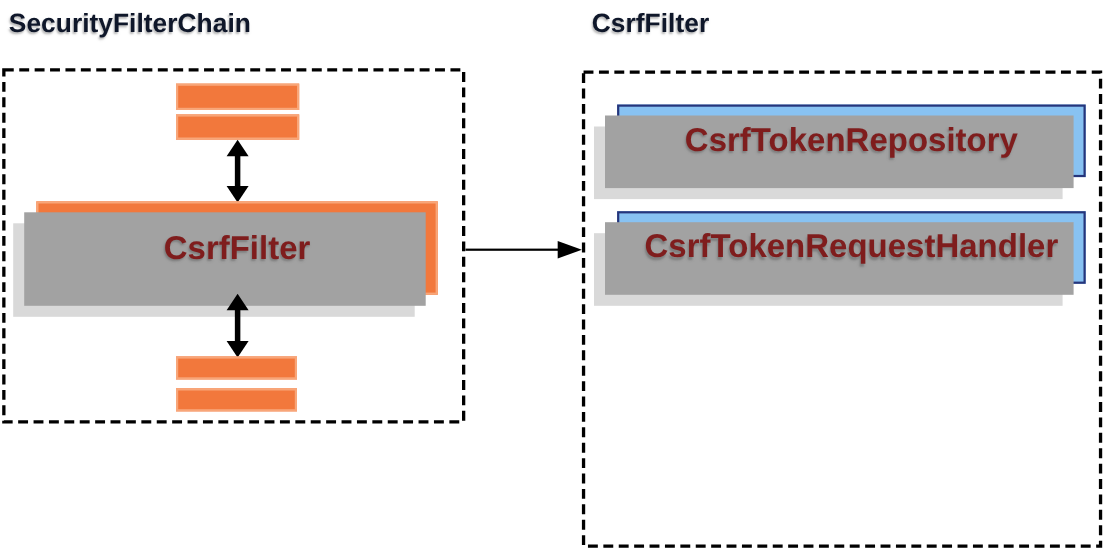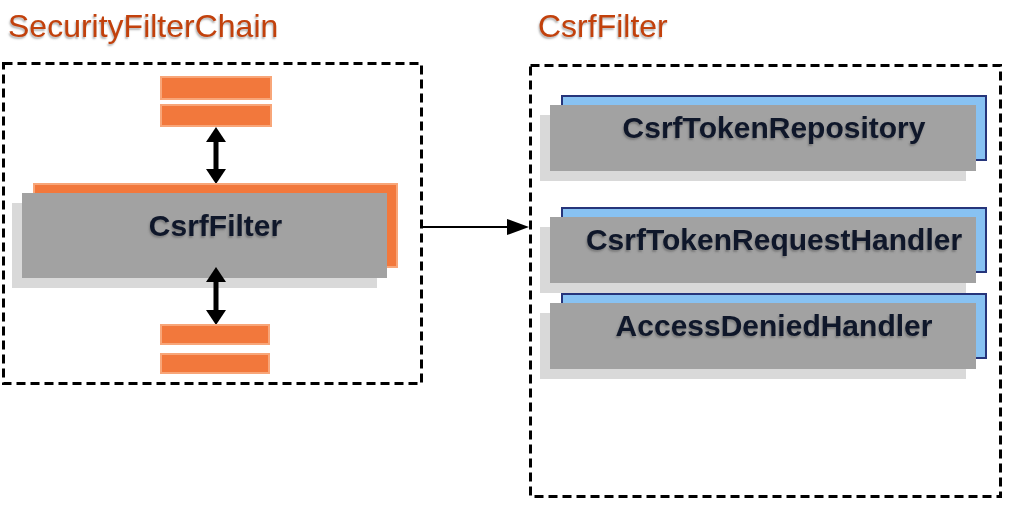--- a/index.html
+++ b/index.html
@@ -6,40 +6,40 @@
   #canvas{
     position:relative;
     width:1010px;height:505px;
     background:#fff;
     font-family:"Liberation Sans", sans-serif;
     overflow:hidden;
   }
   .abs{position:absolute;box-sizing:border-box;}
 
   .diagram-title{
-    font-size:32px;font-weight:normal;color:#c2410c;
+    font-size:24px;font-weight:bold;color:#0f172a;
     white-space:nowrap;
     text-shadow:-1px 2px 2px rgba(120,120,120,0.55);
   }
 
   .dashed-svg{position:absolute;overflow:visible;}
 
   
   .orange-bar{
     background:#f2783c;
     border:2px solid #f8a679;
   }
   .orange-node{
     background:#f2783c;
     border:2px solid #f8a679;
     display:flex;align-items:center;justify-content:center;
     z-index:0;
   }
   .node-label{
-    font-size:30px;font-weight:bold;color:#0f172a;
+    font-size:30px;font-weight:bold;color:#7f1d1d;
     text-shadow:-1px 2px 2px rgba(90,90,90,0.5);
     white-space:nowrap;
   }
 
   
   .blue-node{
     background:#88c2f2;
     border:2px solid #26357b;
     display:flex;align-items:center;justify-content:center;
     z-index:0;
@@ -103,22 +103,19 @@
   <div class="abs diagram-title" style="left:538px;top:8px;">CsrfFilter</div>
 
   <svg class="dashed-svg" style="left:529px;top:64px;" width="473" height="434">
     <rect x="1.5" y="1.5" width="470" height="431" fill="none" stroke="#000" stroke-width="3" stroke-dasharray="9 5"></rect>
   </svg>
 
   <div class="abs blue-node shadowed" style="left:561px;top:95px;width:426px;height:66px;">
     <span class="node-label">CsrfTokenRepository</span>
   </div>
 
-  <div class="abs blue-node shadowed" style="left:561px;top:207px;width:426px;height:66px;">
+  <div class="abs blue-node shadowed" style="left:561px;top:192px;width:426px;height:66px;">
     <span class="node-label">CsrfTokenRequestHandler</span>
   </div>
 
-  <div class="abs blue-node shadowed" style="left:561px;top:293px;width:426px;height:66px;">
-    <span class="node-label">AccessDeniedHandler</span>
-  </div>
 
 
 </div>
 
 </body></html>

